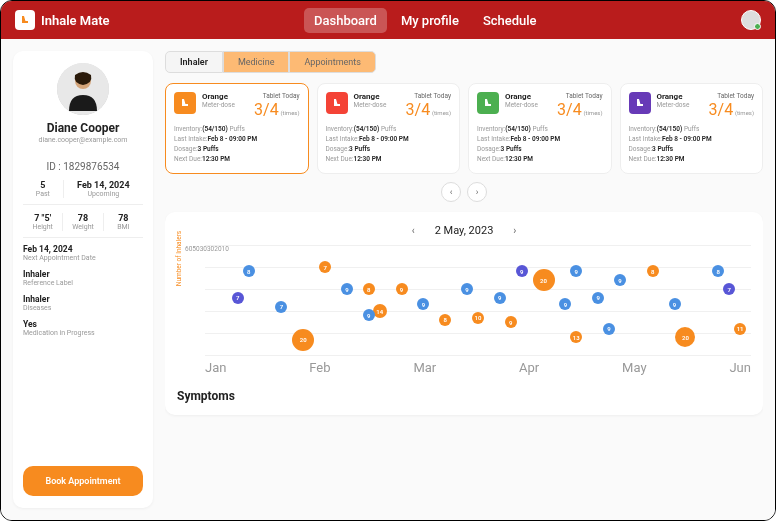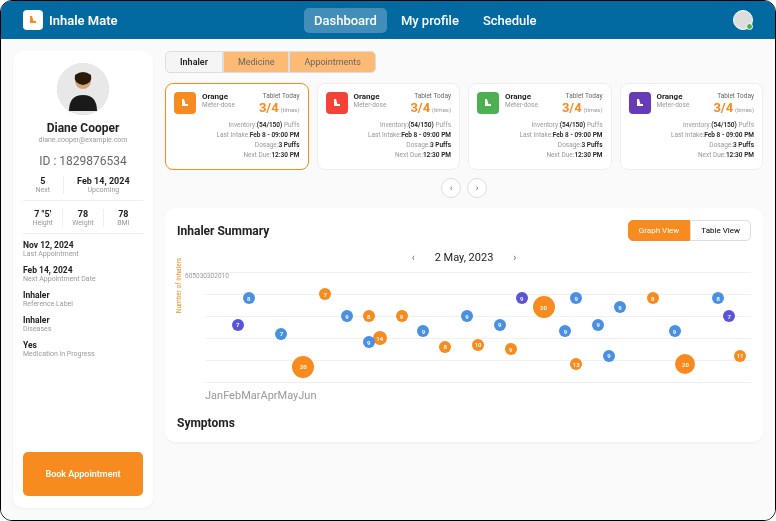--- a/index.html
+++ b/index.html
@@ -1,63 +1,63 @@
 <!DOCTYPE html>
 <html><head>
 <meta charset="utf-8">
 <style>
 *{margin:0;padding:0;box-sizing:border-box;font-family:-apple-system,BlinkMacSystemFont,"Segoe UI",Roboto,sans-serif}
 body{background:#fff;width:776px;height:521px;overflow:hidden;border-radius:12px;border:1px solid #000}
-.header{background:#0369a1;height:38px;display:flex;align-items:center;padding:0 22px;justify-content:space-between}
+.header{background:#b91c1c;height:38px;display:flex;align-items:center;padding:0 14px;justify-content:space-between}
 .logo-area{display:flex;align-items:center;gap:6px}
 .logo-icon{width:20px;height:20px;background:#fff;border-radius:4px;display:flex;align-items:center;justify-content:center}
 .logo-text{color:#fff;font-weight:600;font-size:13px}
 .nav{display:flex;gap:4px}
 .nav-item{color:#fff;font-size:13px;padding:5px 10px;border-radius:5px;cursor:pointer;font-weight:500}
 .nav-item.active{background:rgba(255,255,255,.25)}
 .avatar-sm{width:20px;height:20px;border-radius:50%;background:#ddd;border:1px solid #fff;position:relative}
 .avatar-sm::after{content:'';position:absolute;width:5px;height:5px;background:#4caf50;border-radius:50%;bottom:-1px;right:-1px;border:1px solid #fff}
 .main{display:flex;gap:12px;padding:12px;height:calc(100% - 38px);background:#fafafa}
 .sidebar{width:140px;background:#fff;border-radius:10px;padding:12px 10px;box-shadow:0 1px 3px rgba(0,0,0,.05);display:flex;flex-direction:column;align-items:center}
 .avatar-lg{width:52px;height:52px;border-radius:50%;background:linear-gradient(#e0e0e0,#ccc);margin-bottom:6px;display:flex;align-items:center;justify-content:center;overflow:hidden}
 .avatar-lg svg{width:100%;height:100%}
 .user-name{font-size:12px;font-weight:700;color:#222}
 .user-email{font-size:7px;color:#999;margin-top:1px}
-.user-id{font-size:12px;color:#666;margin-top:10px}
+.user-id{font-size:10px;color:#666;margin-top:17px}
 .stats-row{display:flex;width:100%;margin-top:8px;border-bottom:1px solid #eee;padding-bottom:6px}
 .stat{flex:1;text-align:center}
 .stat-val{font-size:9px;font-weight:700;color:#222}
 .stat-lbl{font-size:7px;color:#999}
 .info-list{width:100%;margin-top:6px}
 .info-item{margin-bottom:7px}
 .info-val{font-size:8.5px;font-weight:700;color:#222}
 .info-lbl{font-size:7px;color:#999}
-.book-btn{width:100%;background:#f78b1f;color:#fff;border:none;border-radius:5px;padding:17px;font-size:9px;font-weight:600;cursor:pointer;margin-top:auto}
+.book-btn{width:100%;background:#f78b1f;color:#fff;border:none;border-radius:10px;padding:10px;font-size:9px;font-weight:600;cursor:pointer;margin-top:auto}
 .content{flex:1;overflow:hidden}
 .tabs{display:flex;gap:0;margin-bottom:10px}
 .tab{padding:5px 14px;font-size:9px;border:1px solid #ddd;background:#fdba74;cursor:pointer;color:#666}
 .tab:first-child{border-radius:5px 0 0 5px}
 .tab:last-child{border-radius:0 5px 5px 0}
 .tab.active{background:#f5f5f5;color:#222;font-weight:600}
 .cards{display:flex;gap:8px;margin-bottom:8px}
 .card{flex:1;background:#fff;border:1px solid #eee;border-radius:8px;padding:8px;font-size:7px}
 .card.active{border-color:#f78b1f}
 .card-head{display:flex;gap:6px;margin-bottom:6px;align-items:flex-start}
 .card-icon{width:22px;height:22px;border-radius:4px;display:flex;align-items:center;justify-content:center}
 .card-icon.orange{background:#f78b1f}
 .card-icon.red{background:#f44336}
 .card-icon.green{background:#4caf50}
 .card-icon.purple{background:#673ab7}
 .card-title{font-size:8px;font-weight:700;color:#222}
 .card-sub{font-size:6.5px;color:#999}
 .card-right{margin-left:auto;text-align:right}
 .card-tablet{font-size:6.5px;color:#666}
-.card-frac{font-size:13px;font-weight:700;color:#f78b1f}
+.card-frac{font-size:16px;font-weight:400;color:#f78b1f}
 .card-times{font-size:6px;color:#999}
-.card-row{display:flex;justify-content:flex-end;margin-bottom:2px}
+.card-row{display:flex;justify-content:flex-start;margin-bottom:2px}
 .card-row .k{color:#999;font-size:6.5px}
 .card-row .v{color:#222;font-size:6.5px;font-weight:600}
 .pager{display:flex;justify-content:center;gap:6px;margin-bottom:10px}
 .pager-btn{width:20px;height:20px;border:1px solid #ddd;border-radius:50%;background:#fff;display:flex;align-items:center;justify-content:center;cursor:pointer;font-size:9px;color:#666}
 .summary{background:#fff;border-radius:10px;padding:12px;box-shadow:0 1px 3px rgba(0,0,0,.05)}
 .summary-head{display:flex;justify-content:space-between;align-items:center;margin-bottom:10px}
 .summary-title{font-size:12px;font-weight:700;color:#222}
 .view-toggle{display:flex}
 .view-btn{padding:5px 10px;font-size:8px;border:1px solid #ddd;background:#fff;cursor:pointer}
 .view-btn:first-child{border-radius:5px 0 0 5px}
@@ -68,21 +68,21 @@
 .date-label{font-size:11px;font-weight:400;color:#222}
 .chart{position:relative;height:130px;margin-left:20px}
 .y-axis-label{position:absolute;left:-18px;top:50%;transform:rotate(-90deg) translateX(50%);font-size:6.5px;color:#f78b1f;transform-origin:left center;white-space:nowrap}
 .y-ticks{position:absolute;left:-12px;top:0;height:110px;display:flex;justify-content:space-between;font-size:6.5px;color:#999}
 .plot{position:absolute;left:8px;right:0;top:0;height:110px}
 .grid-line{position:absolute;left:0;right:0;border-top:1px solid #f0f0f0}
 .bubble{position:absolute;border-radius:50%;display:flex;align-items:center;justify-content:center;color:#fff;font-size:6px;font-weight:600}
 .bubble.o{background:#f78b1f}
 .bubble.b{background:#4a90e2}
 .bubble.p{background:#5856d6}
-.x-ticks{position:absolute;left:8px;right:0;bottom:0;display:flex;justify-content:flex-start;font-size:11px;color:#999}
+.x-ticks{position:absolute;left:8px;right:0;bottom:0;display:flex;justify-content:space-between;font-size:13px;color:#999}
 .symptoms{font-size:12px;font-weight:700;color:#222;margin-top:14px}
 </style>
 </head>
 <body>
 
 <div class="header">
   <div class="logo-area">
     <div class="logo-icon">
       <svg width="12" height="12" viewBox="0 0 12 12">
           <path d="M3 2 L5 2 L7 9 L3 9 Z M6 7 L9 7 L9 9 L6 9 Z" fill="#f78b1f"></path>
@@ -107,21 +107,21 @@
           <path d="M12 48 Q12 32 26 32 Q40 32 40 48 Z" fill="#1a1a1a"></path>
           <path d="M18 12 Q26 6 34 12 Q36 20 26 22 Q16 20 18 12" fill="#2a1a0a"></path>
         </svg>
     </div>
     <div class="user-name">Diane Cooper</div>
     <div class="user-email">diane.cooper@example.com</div>
     <div class="user-id"><span>ID :</span> <span>1829876534</span></div>
     <div class="stats-row">
       <div class="stat">
           <div class="stat-val">5</div>
-          <div class="stat-lbl">Next</div>
+          <div class="stat-lbl">Past</div>
         </div>
       <div class="stat" style="flex:2;border-left:1px solid #eee">
           <div class="stat-val">Feb 14, 2024</div>
           <div class="stat-lbl">Upcoming</div>
         </div>
     </div>
     <div class="stats-row">
       <div class="stat">
           <div class="stat-val">7 "5'</div>
           <div class="stat-lbl">Height</div>
@@ -129,24 +129,20 @@
       <div class="stat" style="border-left:1px solid #eee">
           <div class="stat-val">78</div>
           <div class="stat-lbl">Weight</div>
         </div>
       <div class="stat" style="border-left:1px solid #eee">
           <div class="stat-val">78</div>
           <div class="stat-lbl">BMI</div>
         </div>
     </div>
     <div class="info-list" id="info-list">
-        <div class="info-item">
-          <div class="info-val">Nov 12, 2024</div>
-          <div class="info-lbl">Last Appointment</div>
-        </div>
         <div class="info-item">
           <div class="info-val">Feb 14, 2024</div>
           <div class="info-lbl">Next Appointment Date</div>
         </div>
         <div class="info-item">
           <div class="info-val">Inhaler</div>
           <div class="info-lbl">Reference Label</div>
         </div>
         <div class="info-item">
           <div class="info-val">Inhaler</div>
@@ -289,27 +285,20 @@
           </div>
         </div>
       </div>
 
     <div class="pager">
       <div class="pager-btn">‹</div>
       <div class="pager-btn">›</div>
     </div>
 
     <div class="summary">
-      <div class="summary-head">
-        <div class="summary-title">Inhaler Summary</div>
-        <div class="view-toggle">
-          <button class="view-btn active">Graph View</button>
-          <button class="view-btn">Table View</button>
-        </div>
-      </div>
       <div class="date-nav">
         <span class="date-nav-btn">‹</span>
         <span class="date-label">2 May, 2023</span>
         <span class="date-nav-btn">›</span>
       </div>
       <div class="chart">
         <div class="y-axis-label">Number of Inhalers</div>
         <div class="y-ticks" id="yticks">
             <div>60</div>
             <div>50</div>

